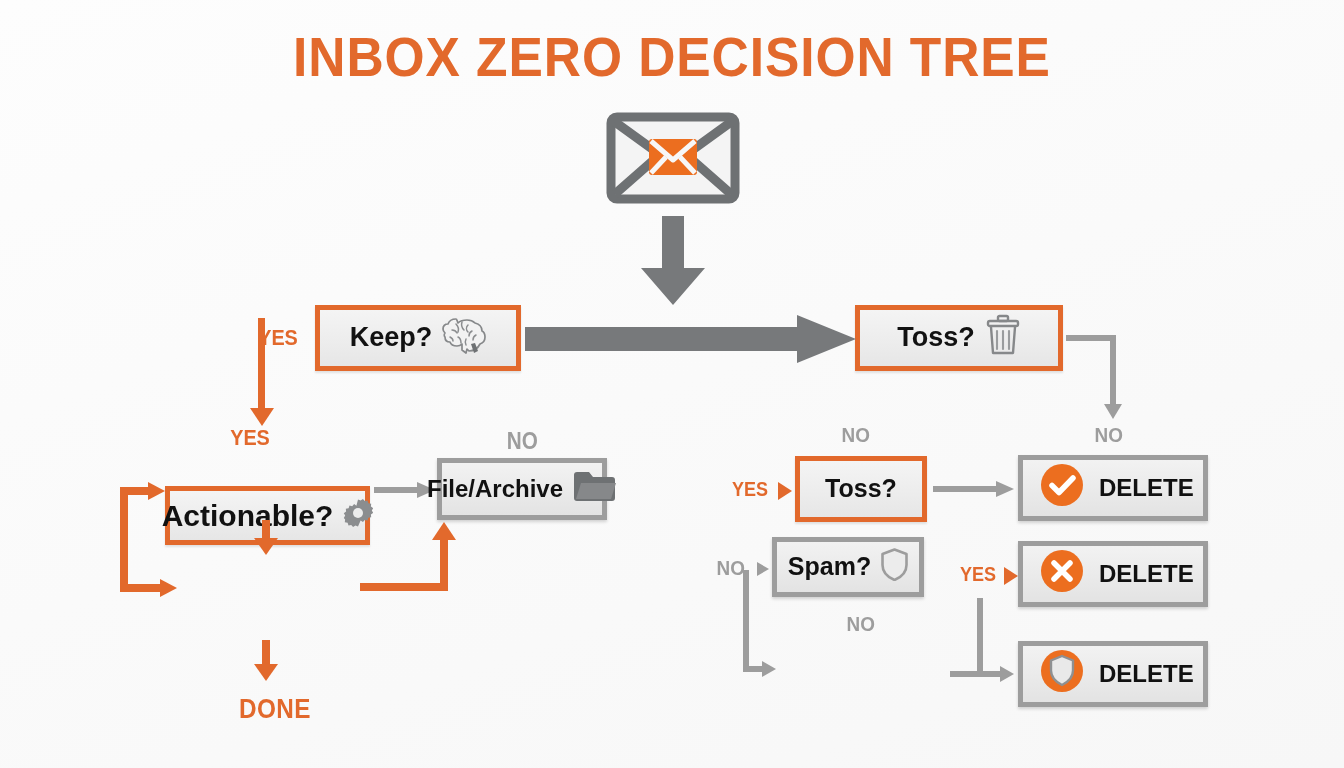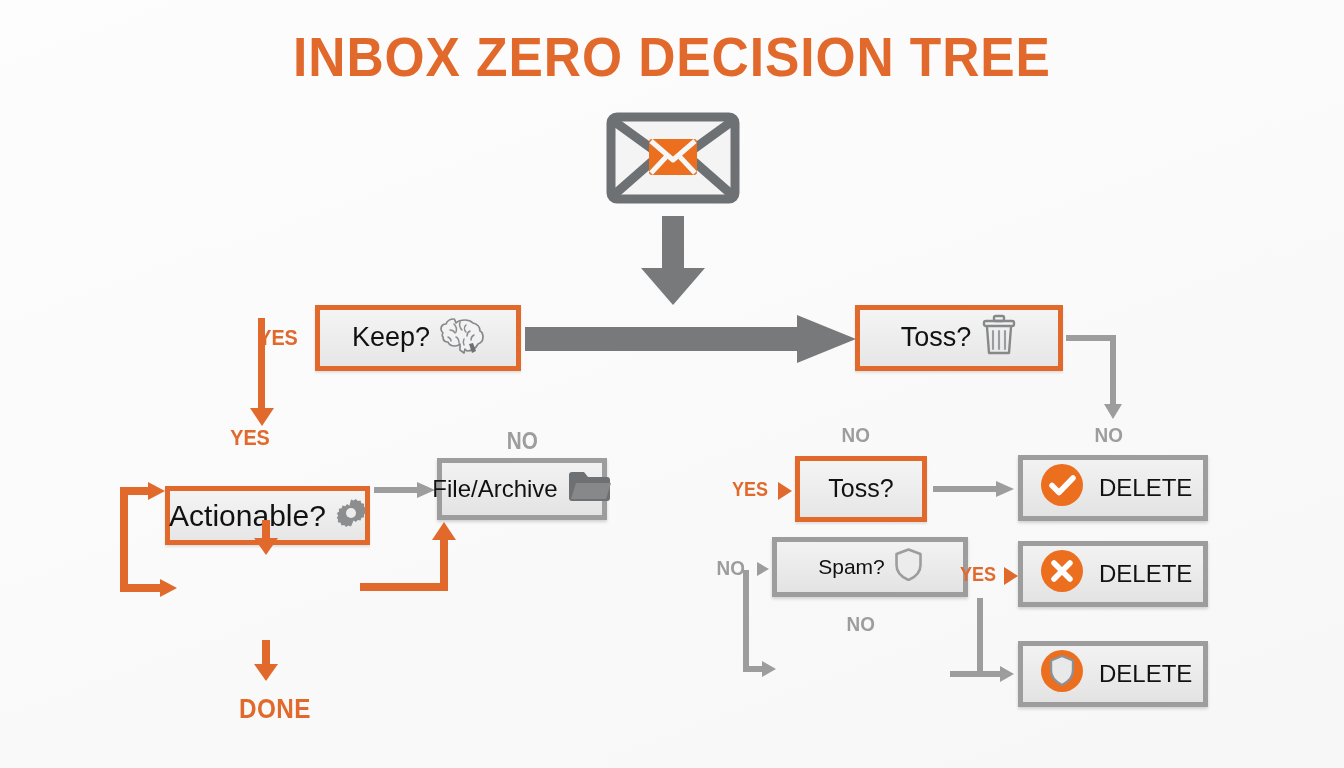--- a/index.html
+++ b/index.html
@@ -36,21 +36,21 @@
   
   .node {
     position: absolute;
     box-sizing: border-box;
     background: linear-gradient(180deg, #f2f2f2 0%, #eaeaea 55%, #e3e3e3 100%);
     display: flex;
     align-items: center;
     justify-content: center;
     gap: 10px;
     color: #111111;
-    font-weight: normal;
+    font-weight: bold;
     text-align: center;
     line-height: 1.1;
   }
   .node.orange {
     border: 5px solid #e2692c;
     background: linear-gradient(180deg, #f4f4f4 0%, #ececec 60%, #e6e6e6 100%);
     box-shadow: 0 2px 2px rgba(0,0,0,0.10);
   }
   .node.gray {
     border: 5px solid #9d9d9d;
@@ -226,21 +226,21 @@
       </svg>
     </span>
     <span class="label">DELETE</span>
   </div>
 
   <div class="elabel gray" style="left:715px; top:556px; font-size:21px;">
     <span>NO</span>
   </div>
   <div class="tri" style="left:757px; top:562px; border-top:7px solid transparent; border-bottom:7px solid transparent; border-left:12px solid #9d9d9d;"></div>
 
-  <div class="node gray" style="left:772px; top:537px; width:196px; height:60px; font-size:21px;">
+  <div class="node gray" style="left:772px; top:537px; width:152px; height:60px; font-size:25px;">
     <span class="label">Spam?</span>
     <span class="ico">
       <svg width="27" height="33" viewBox="0 0 27 33">
         <path d="M13.5 1.5 L25.5 6 v11c0 8-6 12.5-12 15-6-2.5-12-7-12-15V6z" fill="#ececec" stroke="#9d9d9d" stroke-width="2.6" stroke-linejoin="round"></path>
       </svg>
     </span>
   </div>
 
   <div class="elabel orange" style="left:958px; top:563px; font-size:20px;">
     <span>YES</span>

